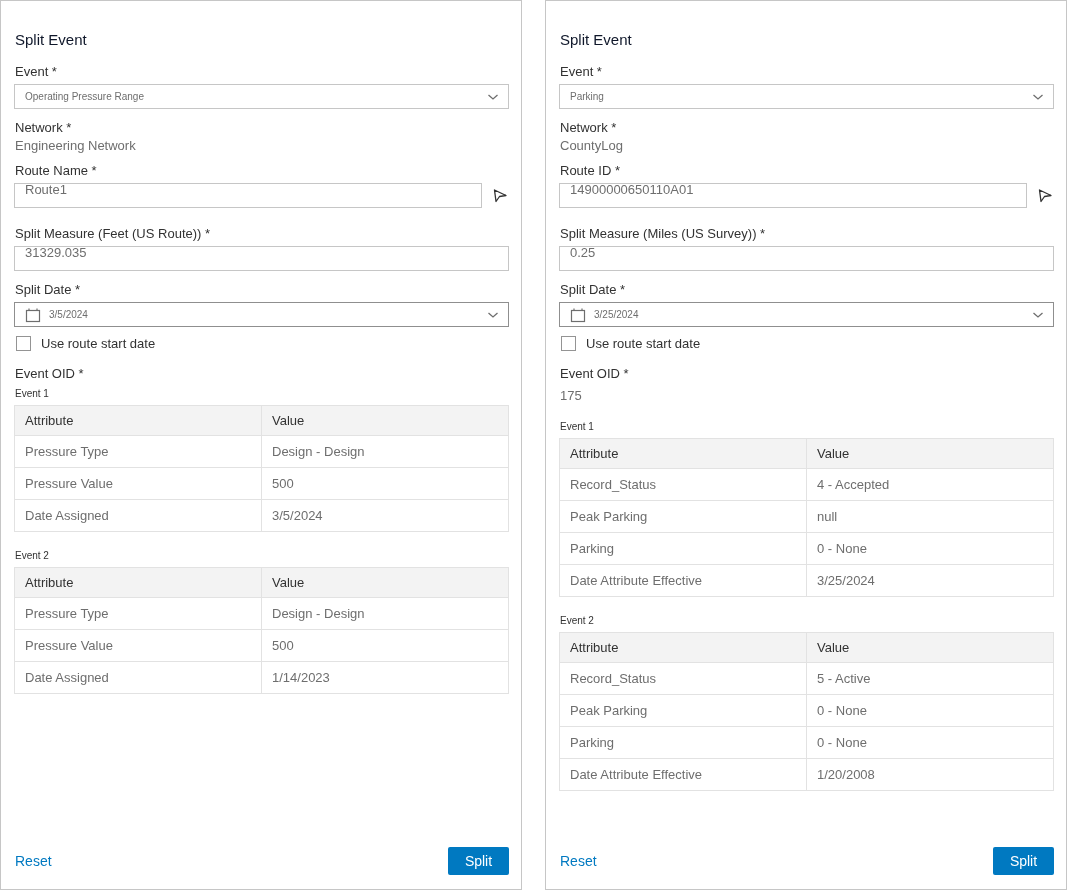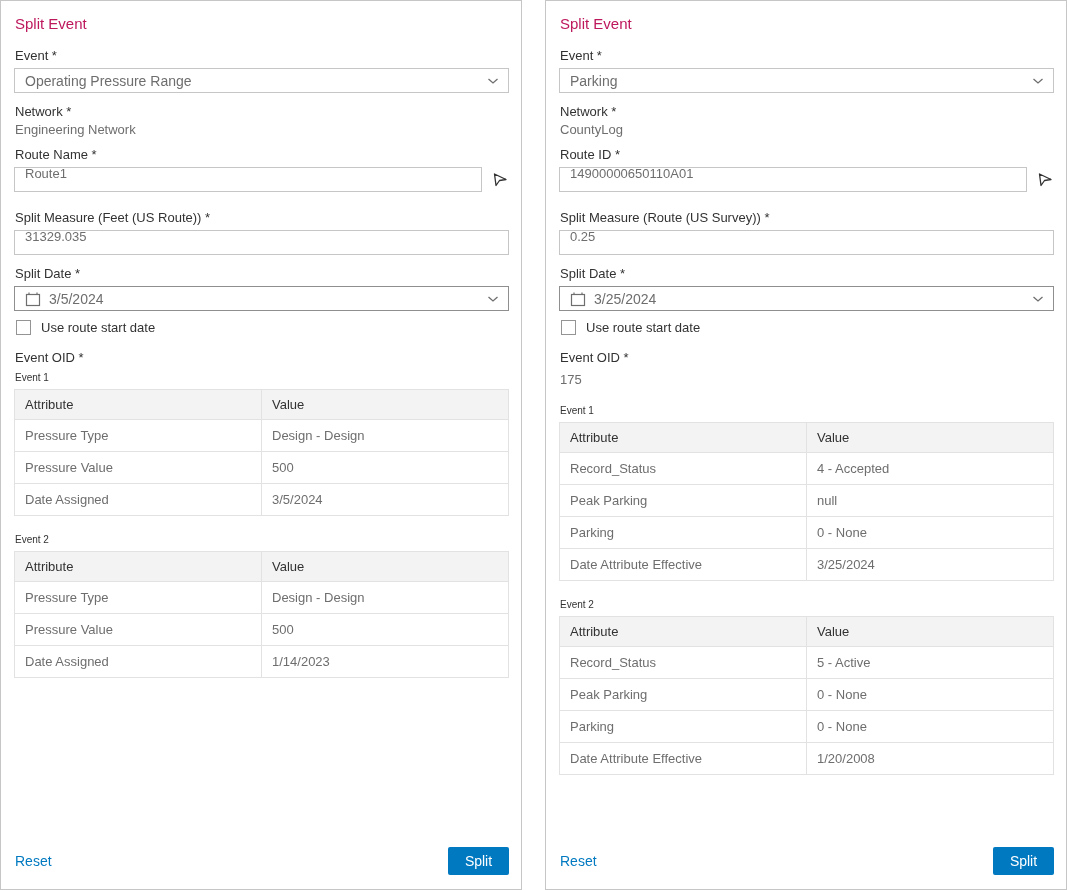--- a/index.html
+++ b/index.html
@@ -1,30 +1,30 @@
 <!DOCTYPE html>
 <html><head>
 <meta charset="utf-8">
 <style>
   html,body{margin:0;padding:0;background:#fff;}
   body{width:1067px;height:890px;font-family:"Liberation Sans",sans-serif;-webkit-font-smoothing:antialiased;}
   .wrap{display:flex;gap:23px;width:1067px;height:890px;}
   .panel{width:522px;height:890px;box-sizing:border-box;border:1px solid #c6c6c6;background:#fff;
          padding:14px 12px 12px 13px;display:flex;flex-direction:column;}
-  .panel-title{font-size:15px;color:#be185d;font-weight:400;margin:0 0 16px 1px;}
+  .panel-title{font-size:15px;color:#0f172a;font-weight:400;margin:16px 0 16px 1px;}
   .lbl{font-size:13px;color:#323232;margin:0 0 5px 1px;}
   .val{font-size:13px;color:#6e6e6e;margin:0 0 10px 1px;}
   .textbox{display:block;width:100%;height:25px;box-sizing:border-box;border:1px solid #c6c6c6;
            background:#fff;font-family:inherit;font-size:13px;color:#6e6e6e;padding:0 6px 12px 10px;outline:none;}
   .mb11{margin-bottom:11px;} .mb18{margin-bottom:18px;} .mb9{margin-bottom:9px;}
   .route-row{display:flex;align-items:center;gap:9px;margin-bottom:18px;}
   .route-row .textbox{flex:1;}
   .icon-btn{background:none;border:none;padding:0;width:18px;height:18px;display:flex;align-items:center;justify-content:center;cursor:pointer;}
   .selectbox,.datebox{display:flex;align-items:center;height:25px;box-sizing:border-box;border:1px solid #c6c6c6;
-           background:#fff;font-size:14px;color:#6e6e6e;padding:0 9px 0 10px;cursor:pointer;}
+           background:#fff;font-size:10px;color:#6e6e6e;padding:0 9px 0 10px;cursor:pointer;}
   .datebox{border-color:#8f8f8f;}
   .selectbox .txt,.datebox .txt{flex:1;overflow:hidden;white-space:nowrap;}
   .cal{margin-right:8px;display:flex;}
   .chev{display:flex;}
   .chk-row{display:flex;align-items:center;margin:0 0 15px 1px;}
   .chk{appearance:none;-webkit-appearance:none;width:15px;height:15px;border:1px solid #949494;background:#fff;margin:0 10px 0 1px;}
   .sec-h{font-size:10px;color:#323232;margin:0 0 6px 1px;}
   table{width:100%;border-collapse:collapse;table-layout:fixed;font-size:13px;color:#6e6e6e;}
   th{background:#f3f3f3;color:#323232;font-weight:400;text-align:left;height:29px;padding:0 0 0 10px;
      border:1px solid #e2e2e2;width:50%;}
@@ -167,21 +167,21 @@
       <input class="textbox" value="14900000650110A01" style="">
       <button class="icon-btn">
         <span>
           <svg width="16" height="17" viewBox="0 0 16 17">
               <path d="M2.5 4 L14 9.5 L7.5 10.5 L4 15.5 Z" fill="#fff" stroke="#323232" stroke-width="1.3" stroke-linejoin="round"></path>
             </svg>
         </span>
       </button>
     </div>
 
-    <div class="lbl">Split Measure (Route (US Survey)) *</div>
+    <div class="lbl">Split Measure (Miles (US Survey)) *</div>
     <input class="textbox mb11" value="0.25" style="">
 
     <div class="lbl">Split Date *</div>
     <div class="datebox mb9">
       <span class="cal">
         <svg width="16" height="16" viewBox="0 0 16 16">
           <rect x="1.5" y="3.5" width="13" height="11" fill="none" stroke="#6e6e6e" stroke-width="1.2"></rect>
           <line x1="4" y1="1.5" x2="4" y2="4" stroke="#6e6e6e" stroke-width="1.2"></line>
           <line x1="12" y1="1.5" x2="12" y2="4" stroke="#6e6e6e" stroke-width="1.2"></line>
           <line x1="5.5" y1="3.5" x2="10.5" y2="3.5" stroke="#6e6e6e" stroke-width="1" stroke-dasharray="2 2"></line>

